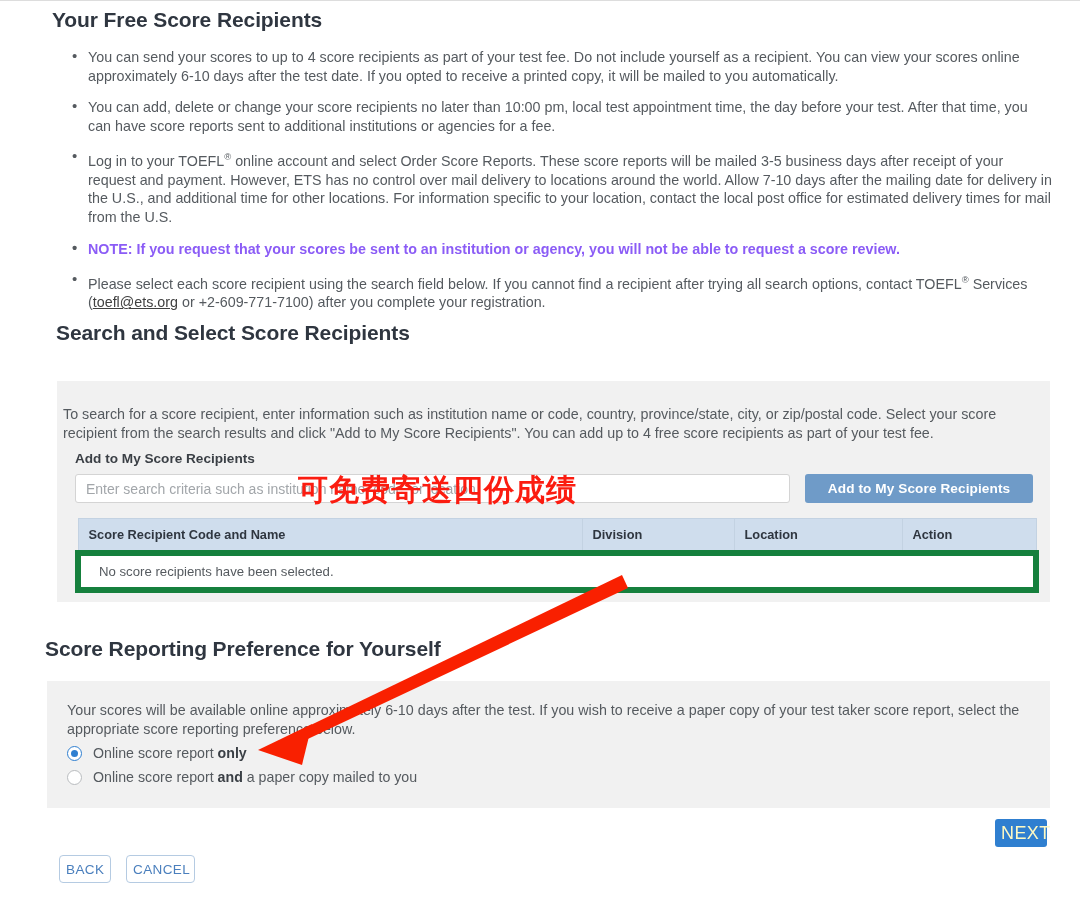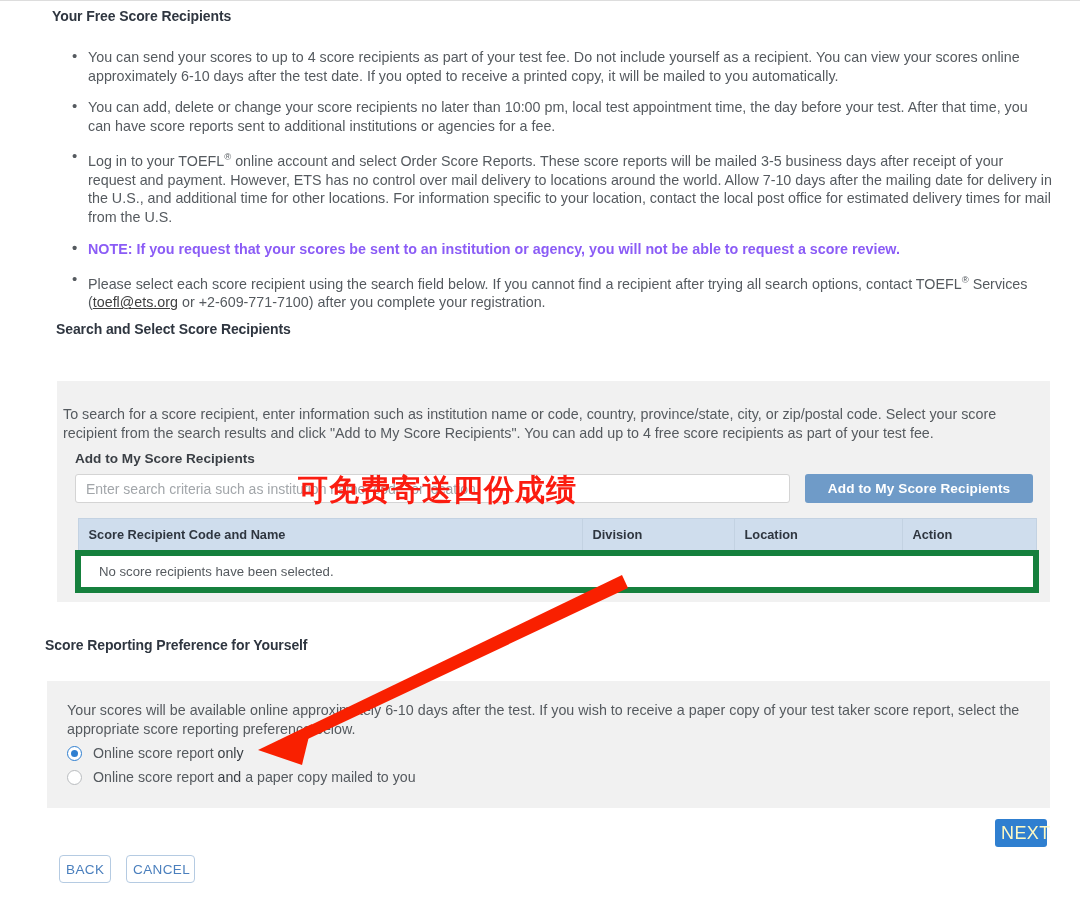--- a/index.html
+++ b/index.html
@@ -18,21 +18,21 @@
     top: 0; left: 0;
     width: 1080px;
     height: 1px;
     background: #dddddd;
   }
   .page {
     position: relative;
     padding: 0;
   }
   h2.section-title {
-    font-size: 14px;
+    font-size: 21px;
     font-weight: bold;
     color: #2f3640;
     margin: 0;
     letter-spacing: -0.1px;
   }
   #title-free-recipients {
     position: absolute;
     left: 52px;
     top: 8px;
   }
@@ -211,21 +211,21 @@
     border: 1px solid #2f7fd0;
   }
   .radio.checked::after {
     content: "";
     position: absolute;
     left: 3px; top: 3px;
     width: 7px; height: 7px;
     border-radius: 50%;
     background: #2f7fd0;
   }
-  .radio-label b { font-weight: normal; color: #3a3f45; text-align: right; }
+  .radio-label b { font-weight: bold; color: #3a3f45; text-align: right; }
 
   
   .btn-outline {
     position: absolute;
     height: 28px;
     background: #ffffff;
     border: 1px solid #b5cbe2;
     border-radius: 4px;
     color: #4a7fbd;
     font-family: "Liberation Sans", sans-serif;

